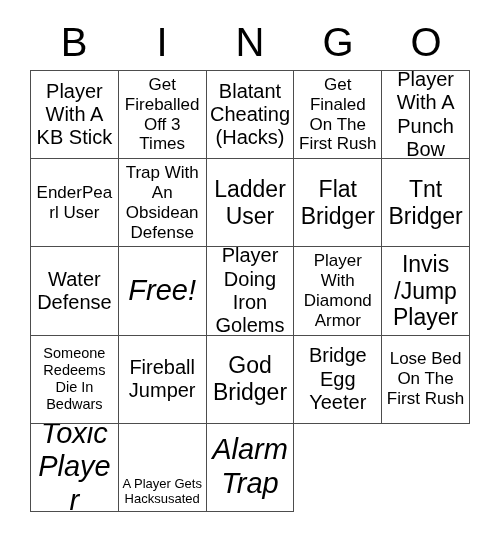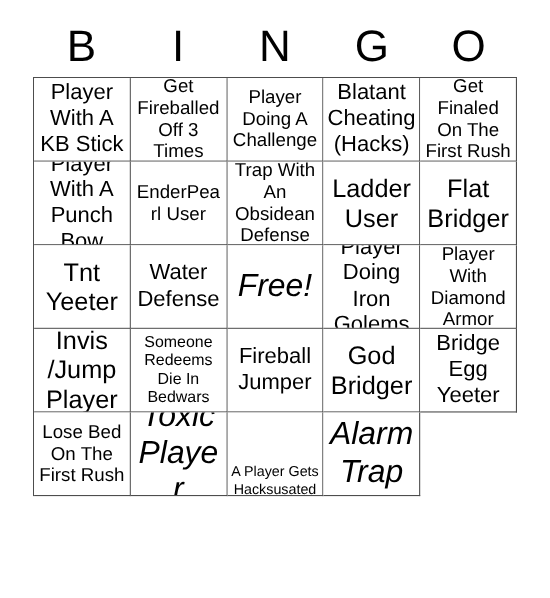--- a/index.html
+++ b/index.html
@@ -43,21 +43,21 @@
     letter-spacing: 0;
     user-select: none;
   }
 
   
   .grid {
     position: absolute;
     left: 30px;
     top: 70px;
     width: 440px;
-    height: 381px;
+    height: 442px;
     box-sizing: border-box;
     display: grid;
     grid-template-columns: repeat(5, 1fr);
     grid-template-rows: repeat(5, 1fr);
     border-top: 1.5px solid #4d4d4d;
     border-left: 1.5px solid #4d4d4d;
     background: #ffffff;
   }
 
   .cell {
@@ -103,23 +103,20 @@
   </div>
 
   <div class="grid" id="bingo-grid">
       <div class="cell">
         <span class="cell-text fs-md">Player With A KB Stick</span>
       </div>
       <div class="cell">
         <span class="cell-text fs-sm">Get Fireballed Off 3 Times</span>
       </div>
       <div class="cell">
-        <span class="cell-text fs-sm">Player Doing A Challenge</span>
-      </div>
-      <div class="cell">
         <span class="cell-text fs-md">Blatant Cheating (Hacks)</span>
       </div>
       <div class="cell">
         <span class="cell-text fs-sm">Get Finaled On The First Rush</span>
       </div>
       <div class="cell">
         <span class="cell-text fs-md">Player With A Punch Bow</span>
       </div>
       <div class="cell">
         <span class="cell-text fs-sm">EnderPearl User</span>
@@ -127,21 +124,21 @@
       <div class="cell">
         <span class="cell-text fs-sm">Trap With An Obsidean Defense</span>
       </div>
       <div class="cell">
         <span class="cell-text fs-lg">Ladder User</span>
       </div>
       <div class="cell">
         <span class="cell-text fs-lg">Flat Bridger</span>
       </div>
       <div class="cell">
-        <span class="cell-text fs-lg">Tnt Yeeter</span>
+        <span class="cell-text fs-lg">Tnt Bridger</span>
       </div>
       <div class="cell">
         <span class="cell-text fs-md">Water Defense</span>
       </div>
       <div class="cell">
         <span class="cell-text fs-xl">Free!</span>
       </div>
       <div class="cell">
         <span class="cell-text fs-md">Player Doing Iron Golems</span>
       </div>

